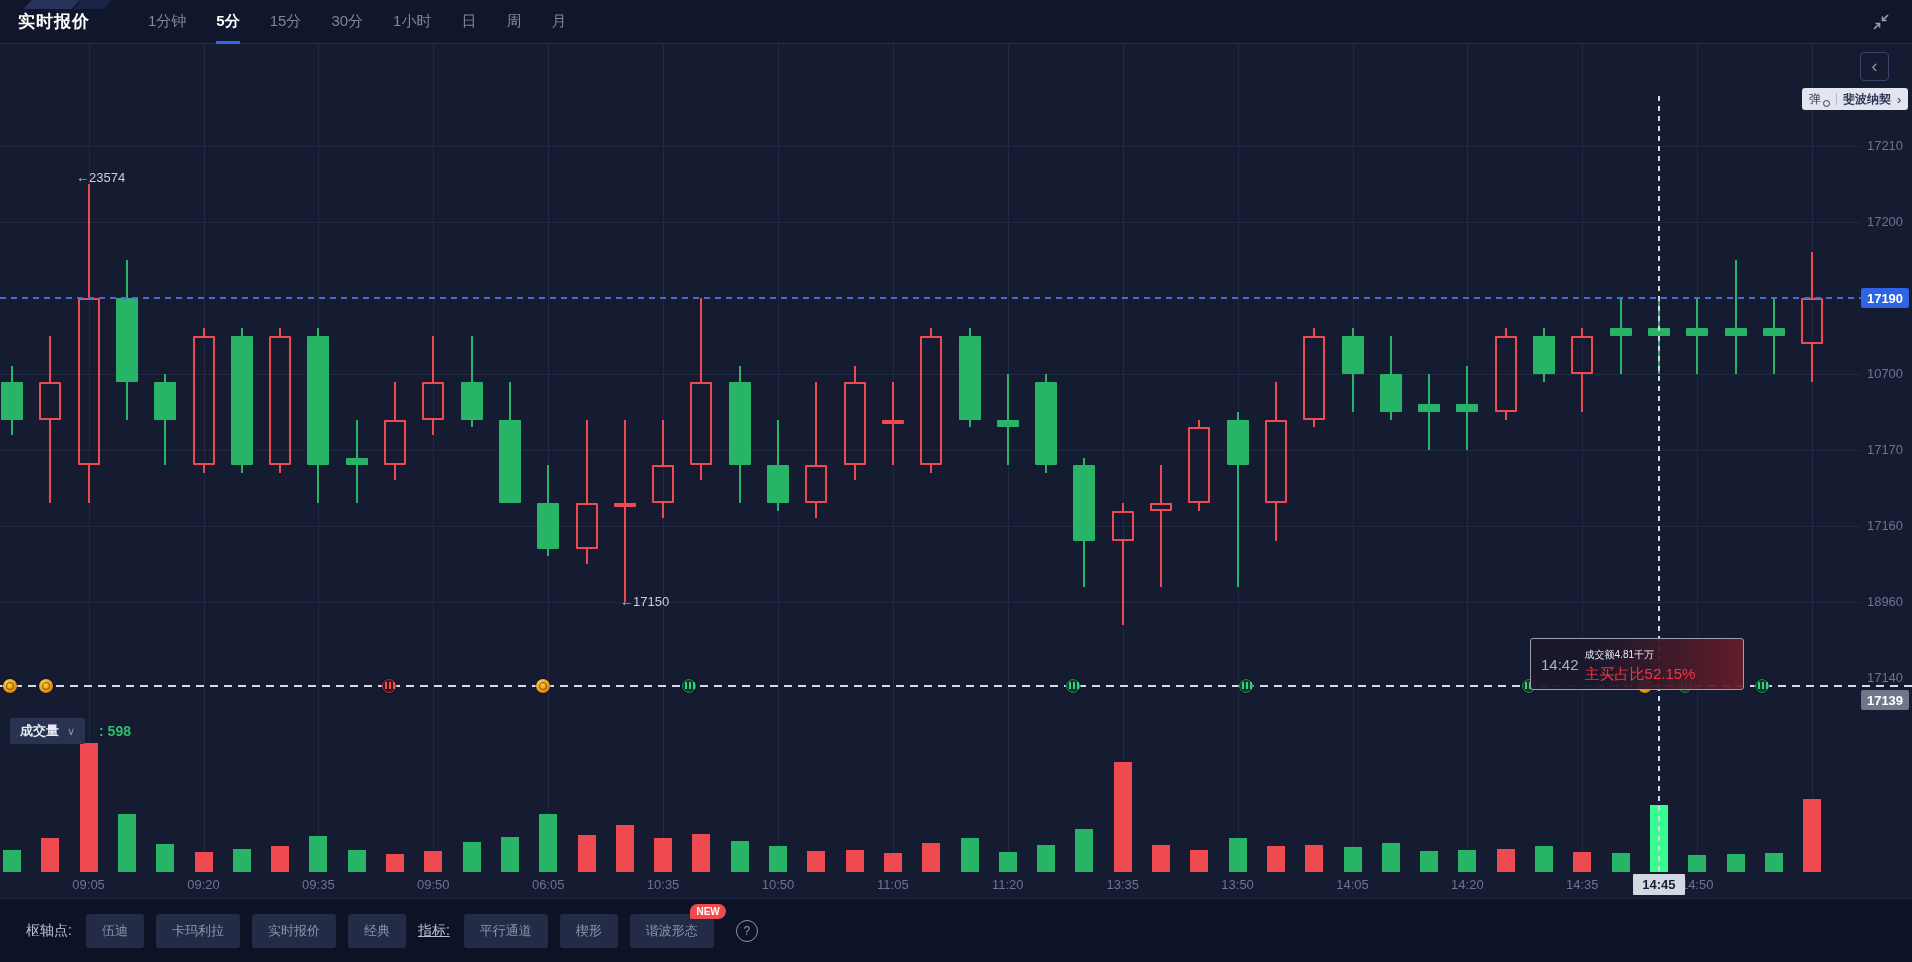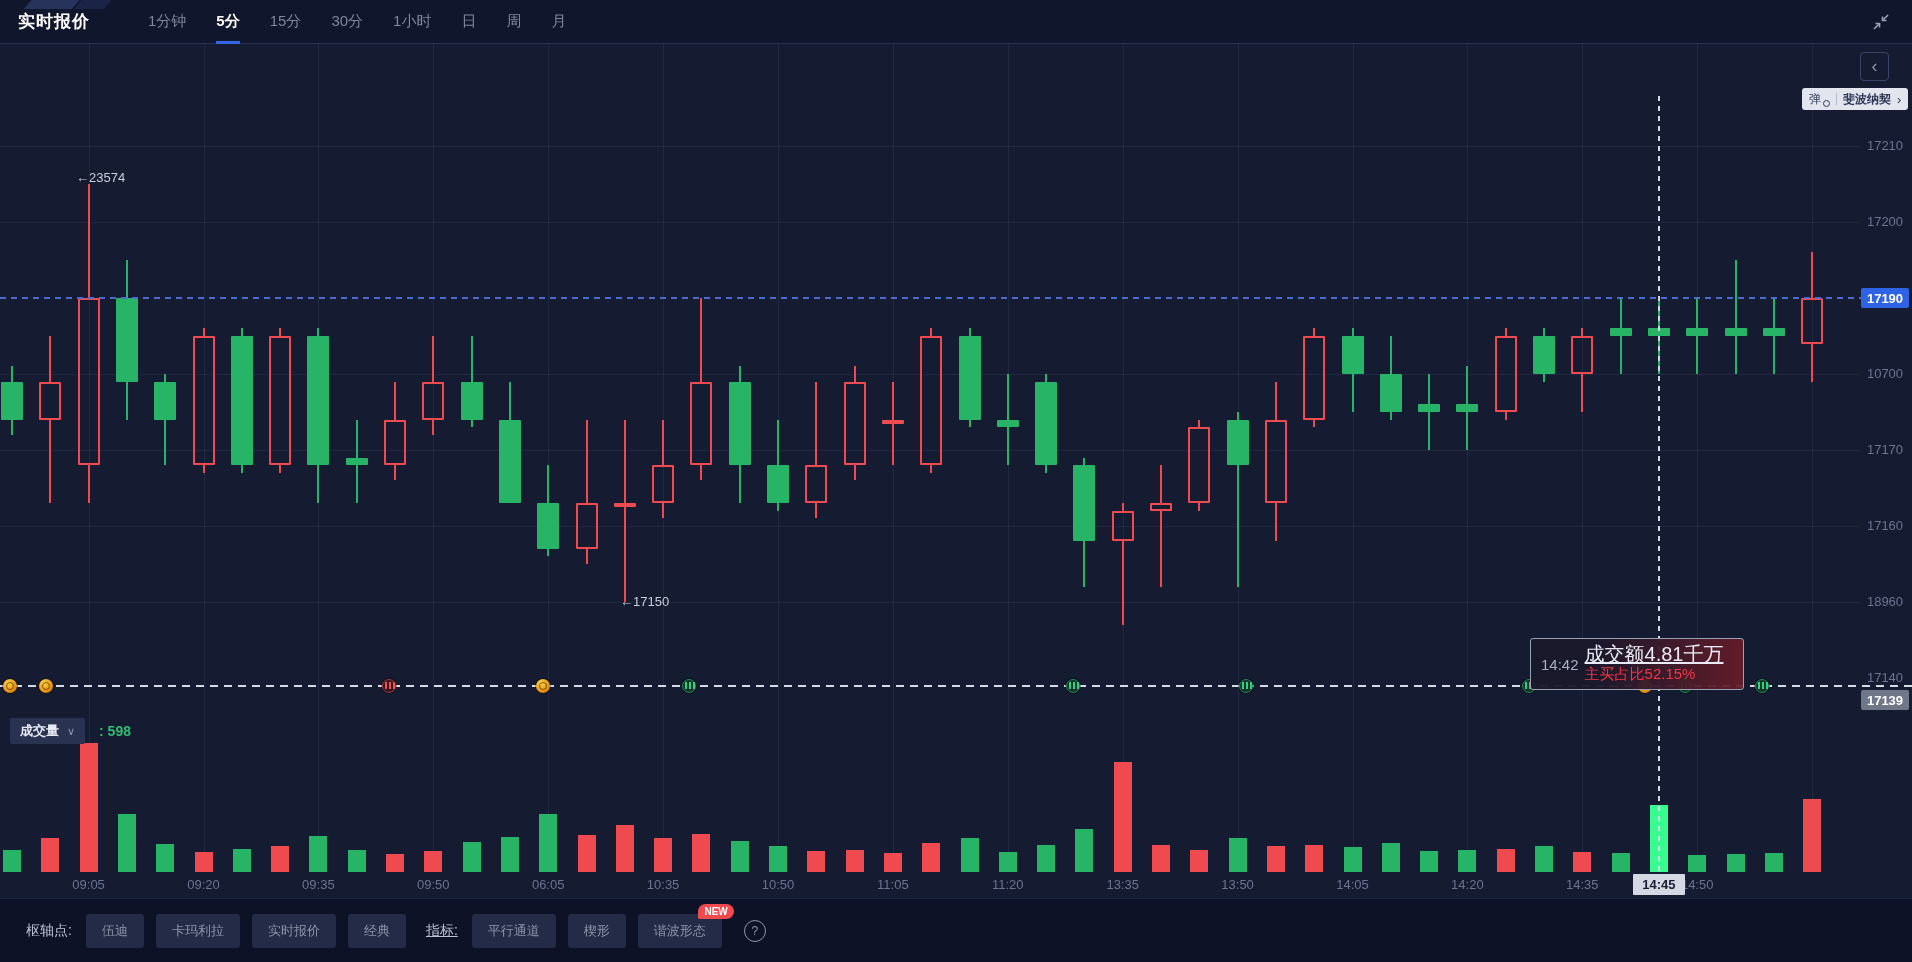--- a/index.html
+++ b/index.html
@@ -61,21 +61,21 @@
   .mk.green::after{content:"";position:absolute;left:2px;bottom:3px;width:10px;height:7px;
       background:repeating-linear-gradient(90deg,#2fd37f 0 2px,transparent 2px 4px);}
   .mk.red{background:#3a1520;border:1px solid #a33a44;box-sizing:border-box;}
   .mk.red::after{content:"";position:absolute;left:2px;bottom:3px;width:10px;height:7px;
       background:repeating-linear-gradient(90deg,#f0504f 0 2px,transparent 2px 4px);}
   
   .tip{position:absolute;left:1530px;top:638px;width:214px;height:52px;border:1px solid #99a0b0;border-radius:3px;
        background:linear-gradient(90deg,rgba(26,24,43,.96) 30%,rgba(104,28,40,.93));z-index:20;
        display:flex;align-items:center;box-sizing:border-box;}
   .tip .t{color:#aab1c2;font-size:15px;padding:0 6px 0 10px;}
-  .tip .l1{color:#e9ecf4;font-size:20px;line-height:19px;text-decoration:underline;}
+  .tip .l1{color:#e9ecf4;font-size:10px;line-height:19px;}
   .tip .l2{color:#f23645;font-size:15px;line-height:19px;}
   
   .volind{position:absolute;left:10px;top:718px;display:flex;align-items:center;z-index:12;}
   .volbtn{background:#2a3252;border-radius:2px;height:26px;display:flex;align-items:center;padding:0 10px;gap:8px;cursor:pointer;}
   .volbtn .nm{color:#e8ebf3;font-size:13px;font-weight:bold;}
   .volbtn .ch{color:#8d95ab;font-size:11px;}
   .volval{color:#2fbf71;font-size:14px;font-weight:bold;margin-left:14px;}
   
   .tbar{position:absolute;left:0;top:898px;width:1912px;height:64px;background:#0d1227;border-top:1px solid #1c2340;
         display:flex;align-items:center;padding-left:26px;gap:12px;z-index:25;box-sizing:border-box;}
@@ -151,21 +151,21 @@
   </div>
 
   <div class="tbar">
     <span class="tlabel">枢轴点:</span>
     <span id="pivbtns" style="display:flex;gap:12px;">
         <span class="tbtn">伍迪</span>
         <span class="tbtn">卡玛利拉</span>
         <span class="tbtn">实时报价</span>
         <span class="tbtn">经典</span>
       </span>
-    <span class="tlabel" style="margin-left:8px;text-decoration:underline;">指标:</span>
+    <span class="tlabel" style="text-decoration:underline;">指标:</span>
     <span id="indbtns" style="display:flex;gap:12px;">
         <span class="tbtn">平行通道</span>
         <span class="tbtn">楔形</span>
         <span class="tbtn">谐波形态<span class="newb">NEW</span></span>
       </span>
     <span class="helpc">?</span>
   </div>
 
 <div class="vgl" style="left:88.6px"></div>
     <div class="vgl" style="left:203.5px"></div>

